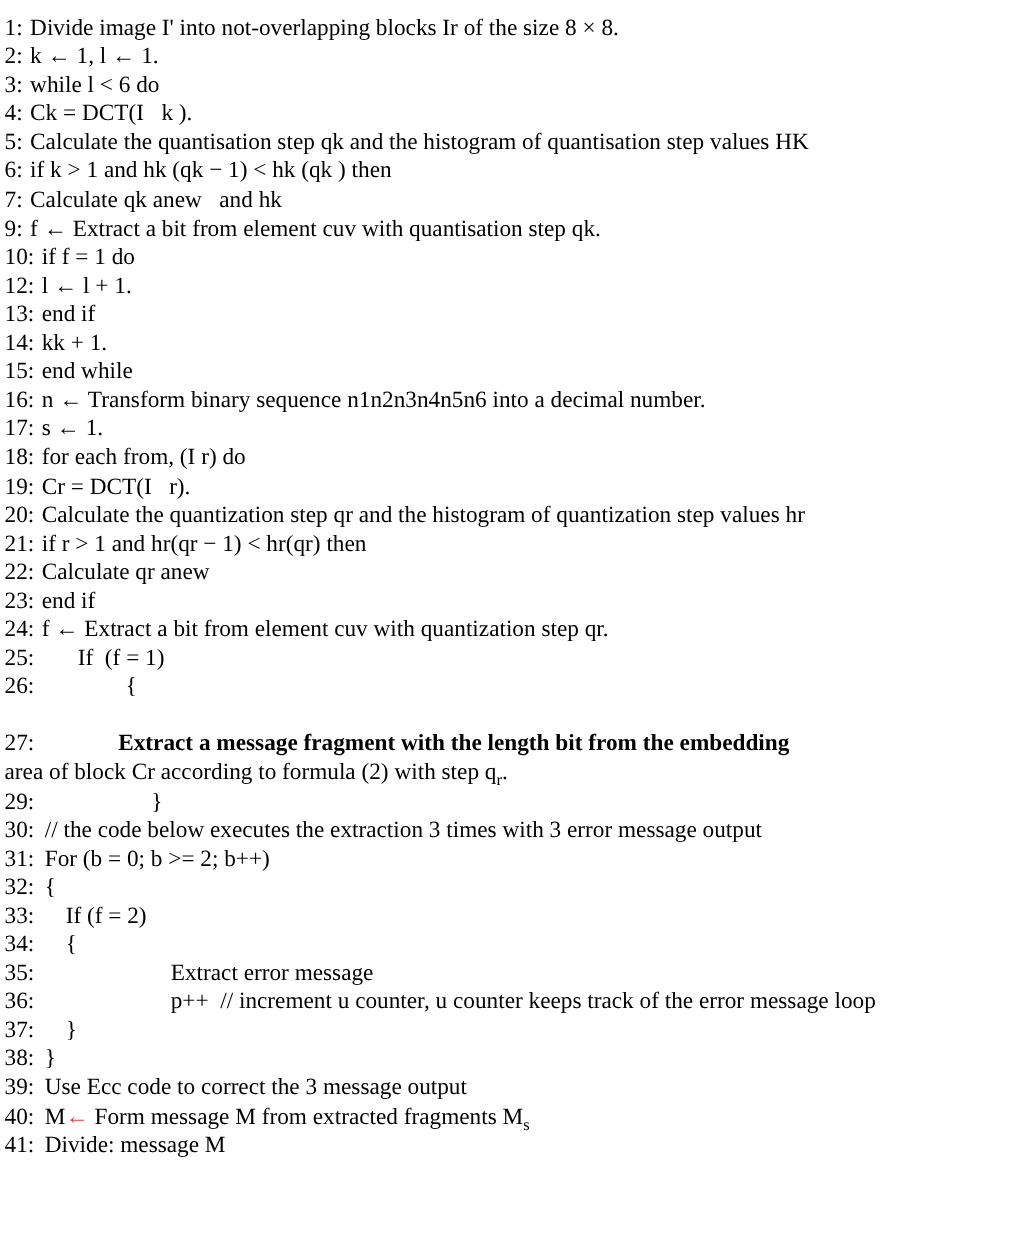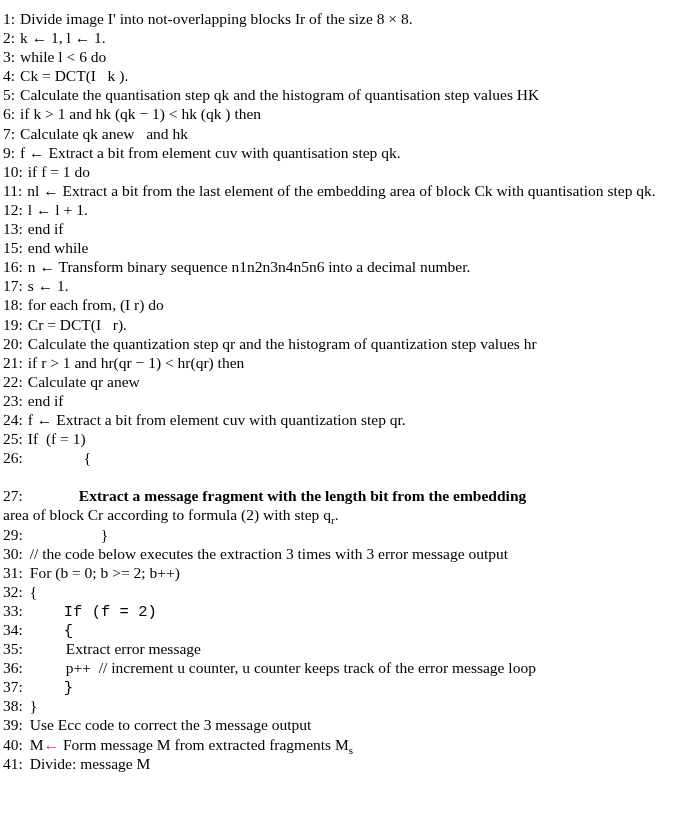--- a/index.html
+++ b/index.html
@@ -23,44 +23,44 @@
     height: 19.1px;
     line-height: 19.1px;
     overflow: hidden;
   }
   .num { margin-right: 5px; }
   .txt { }
   sub { font-size: 11px; line-height: 0; }
   .red { color: #e8383f; }
   
   .m13 { margin-left: 2px; }
-  .m24 { }
-  .m36 { margin-left: 36px; font-family: Liberation Mono, monospace; }
+  .m24 { margin-left: 24px; }
+  .m36 { margin-left: 16px; }
   .m38 { margin-left: 38px; }
   .m51 { margin-left: 51px; font-weight: bold; }
   .m56 { margin-left: 56px; }
-  .m66 { margin-left: 38px; text-align: center; }
+  .m66 { margin-left: 86px; text-align: center; }
   .m73 { margin-left: 73px; }
 </style>
 </head>
 <body>
 
 <div class="listing">
   <div class="row"><span class="num">1:</span><span class="txt">Divide image I' into not-overlapping blocks Ir of the size 8 × 8.</span></div>
   <div class="row"><span class="num">2:</span><span class="txt">k ← 1, l ← 1.</span></div>
   <div class="row"><span class="num">3:</span><span class="txt">while l &lt; 6 do</span></div>
   <div class="row"><span class="num">4:</span><span class="txt">Ck = DCT(I   k ).</span></div>
   <div class="row"><span class="num">5:</span><span class="txt">Calculate the quantisation step qk and the histogram of quantisation step values HK</span></div>
   <div class="row"><span class="num">6:</span><span class="txt">if k &gt; 1 and hk (qk − 1) &lt; hk (qk ) then</span></div>
   <div class="row"><span class="num">7:</span><span class="txt">Calculate qk anew   and hk</span></div>
   <div class="row"><span class="num">9:</span><span class="txt">f ← Extract a bit from element cuv with quantisation step qk.</span></div>
   <div class="row"><span class="num">10:</span><span class="txt">if f = 1 do</span></div>
-  <div class="row"><span class="num">11:</span><span class="txt">nl ← Extract a bit from the last element of the embedding area of block Ck with quantisation step qk.</span></div>
   <div class="row"><span class="num">12:</span><span class="txt">l ← l + 1.</span></div>
   <div class="row"><span class="num">13:</span><span class="txt">end if</span></div>
+  <div class="row"><span class="num">14:</span><span class="txt">kk + 1.</span></div>
   <div class="row"><span class="num">15:</span><span class="txt">end while</span></div>
   <div class="row"><span class="num">16:</span><span class="txt">n ← Transform binary sequence n1n2n3n4n5n6 into a decimal number.</span></div>
   <div class="row"><span class="num">17:</span><span class="txt">s ← 1.</span></div>
   <div class="row"><span class="num">18:</span><span class="txt">for each from, (I r) do</span></div>
   <div class="row"><span class="num">19:</span><span class="txt">Cr = DCT(I   r).</span></div>
   <div class="row"><span class="num">20:</span><span class="txt">Calculate the quantization step qr and the histogram of quantization step values hr</span></div>
   <div class="row"><span class="num">21:</span><span class="txt">if r &gt; 1 and hr(qr − 1) &lt; hr(qr) then</span></div>
   <div class="row"><span class="num">22:</span><span class="txt">Calculate qr anew</span></div>
   <div class="row"><span class="num">23:</span><span class="txt">end if</span></div>
   <div class="row"><span class="num">24:</span><span class="txt">f ← Extract a bit from element cuv with quantization step qr.</span></div>

